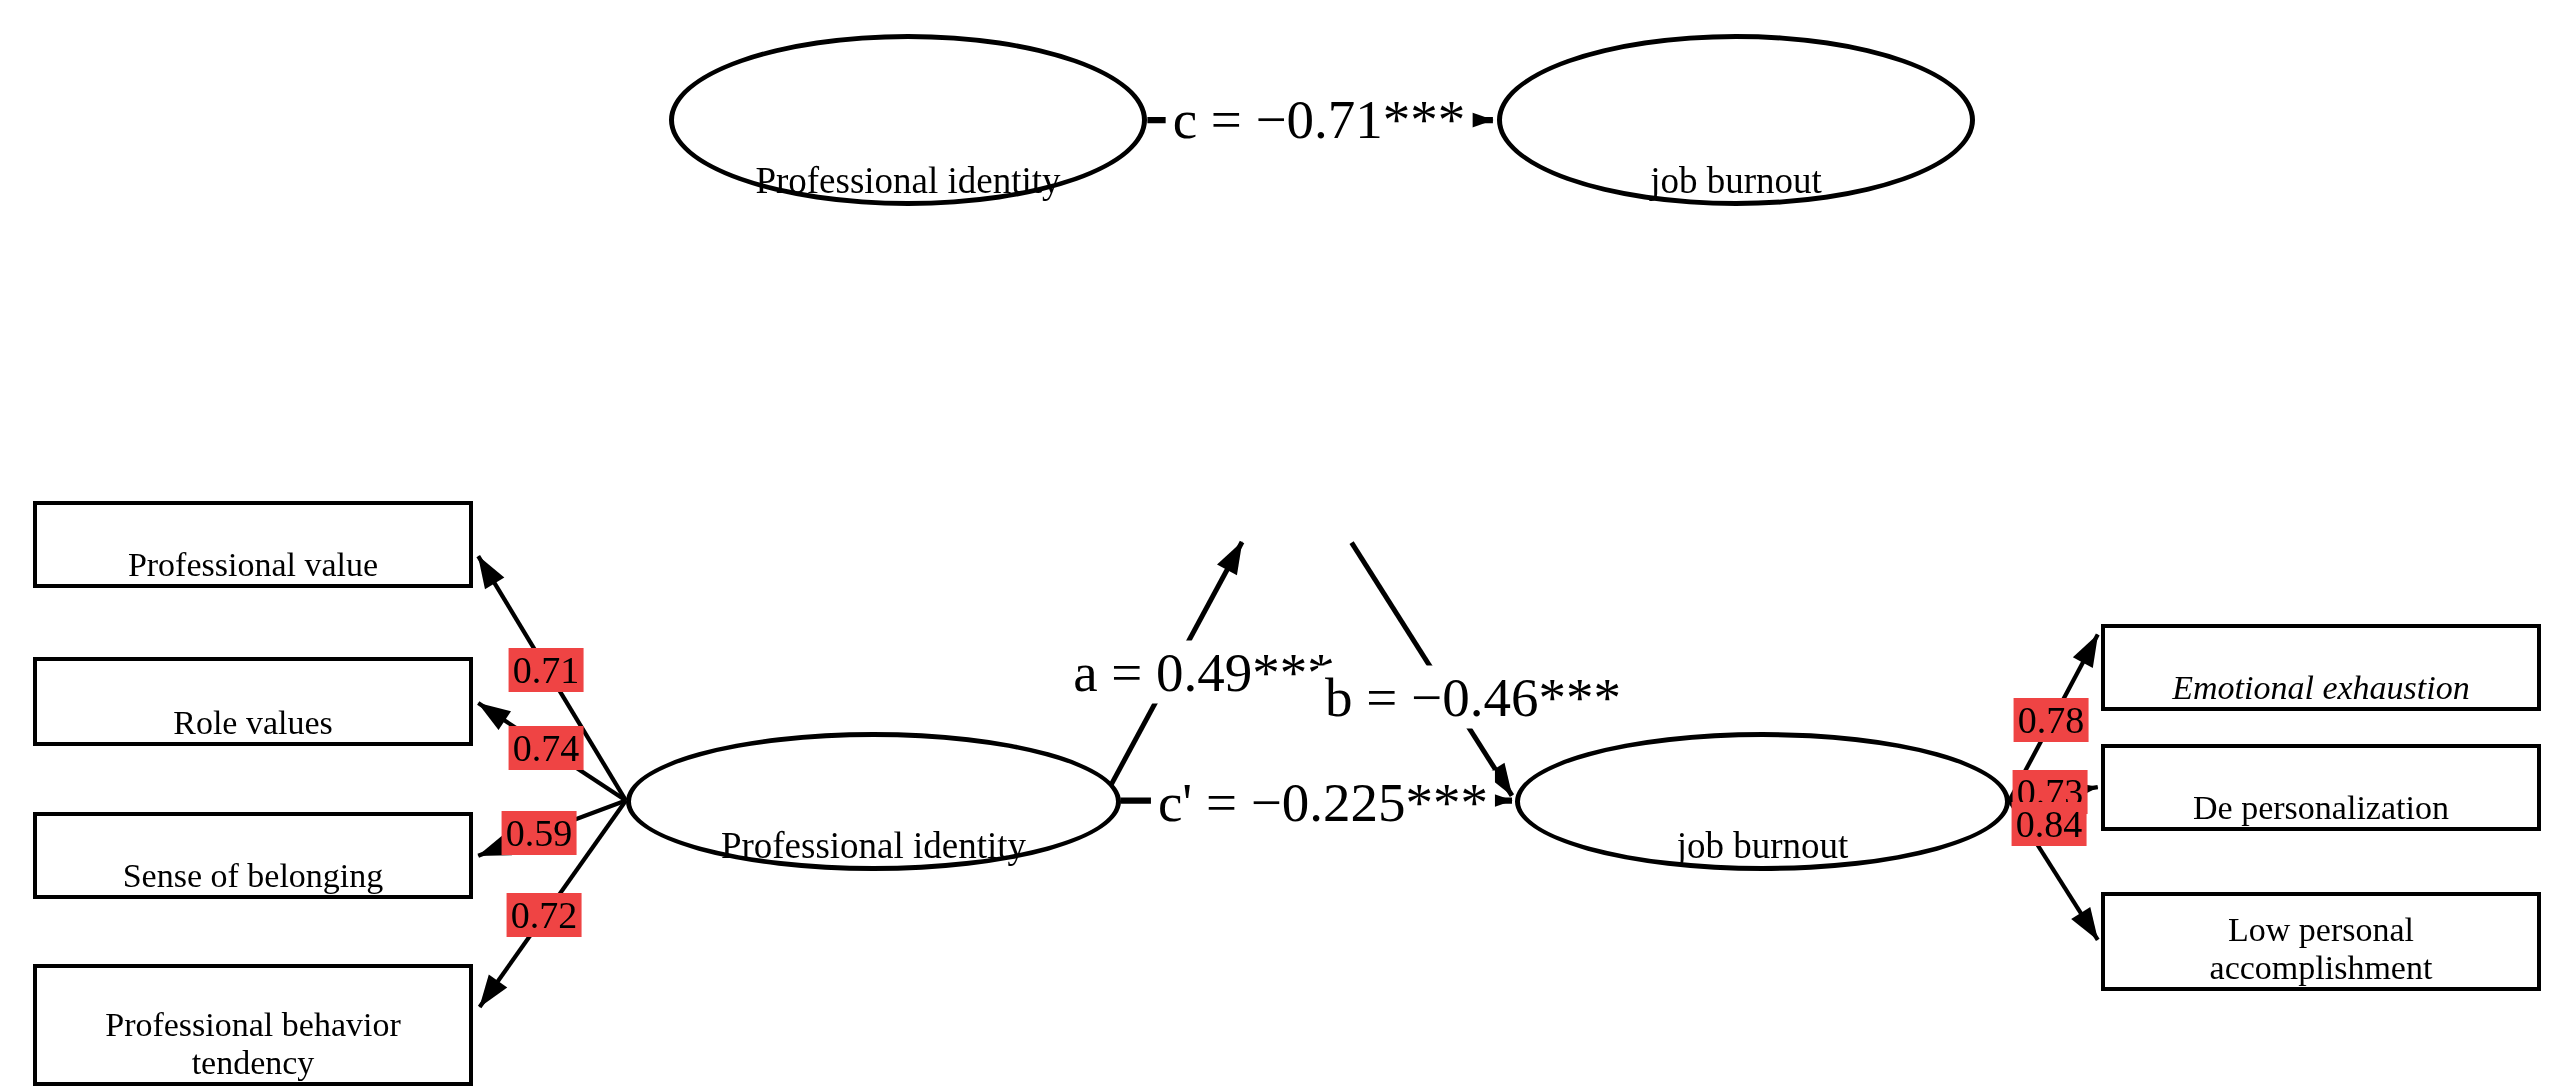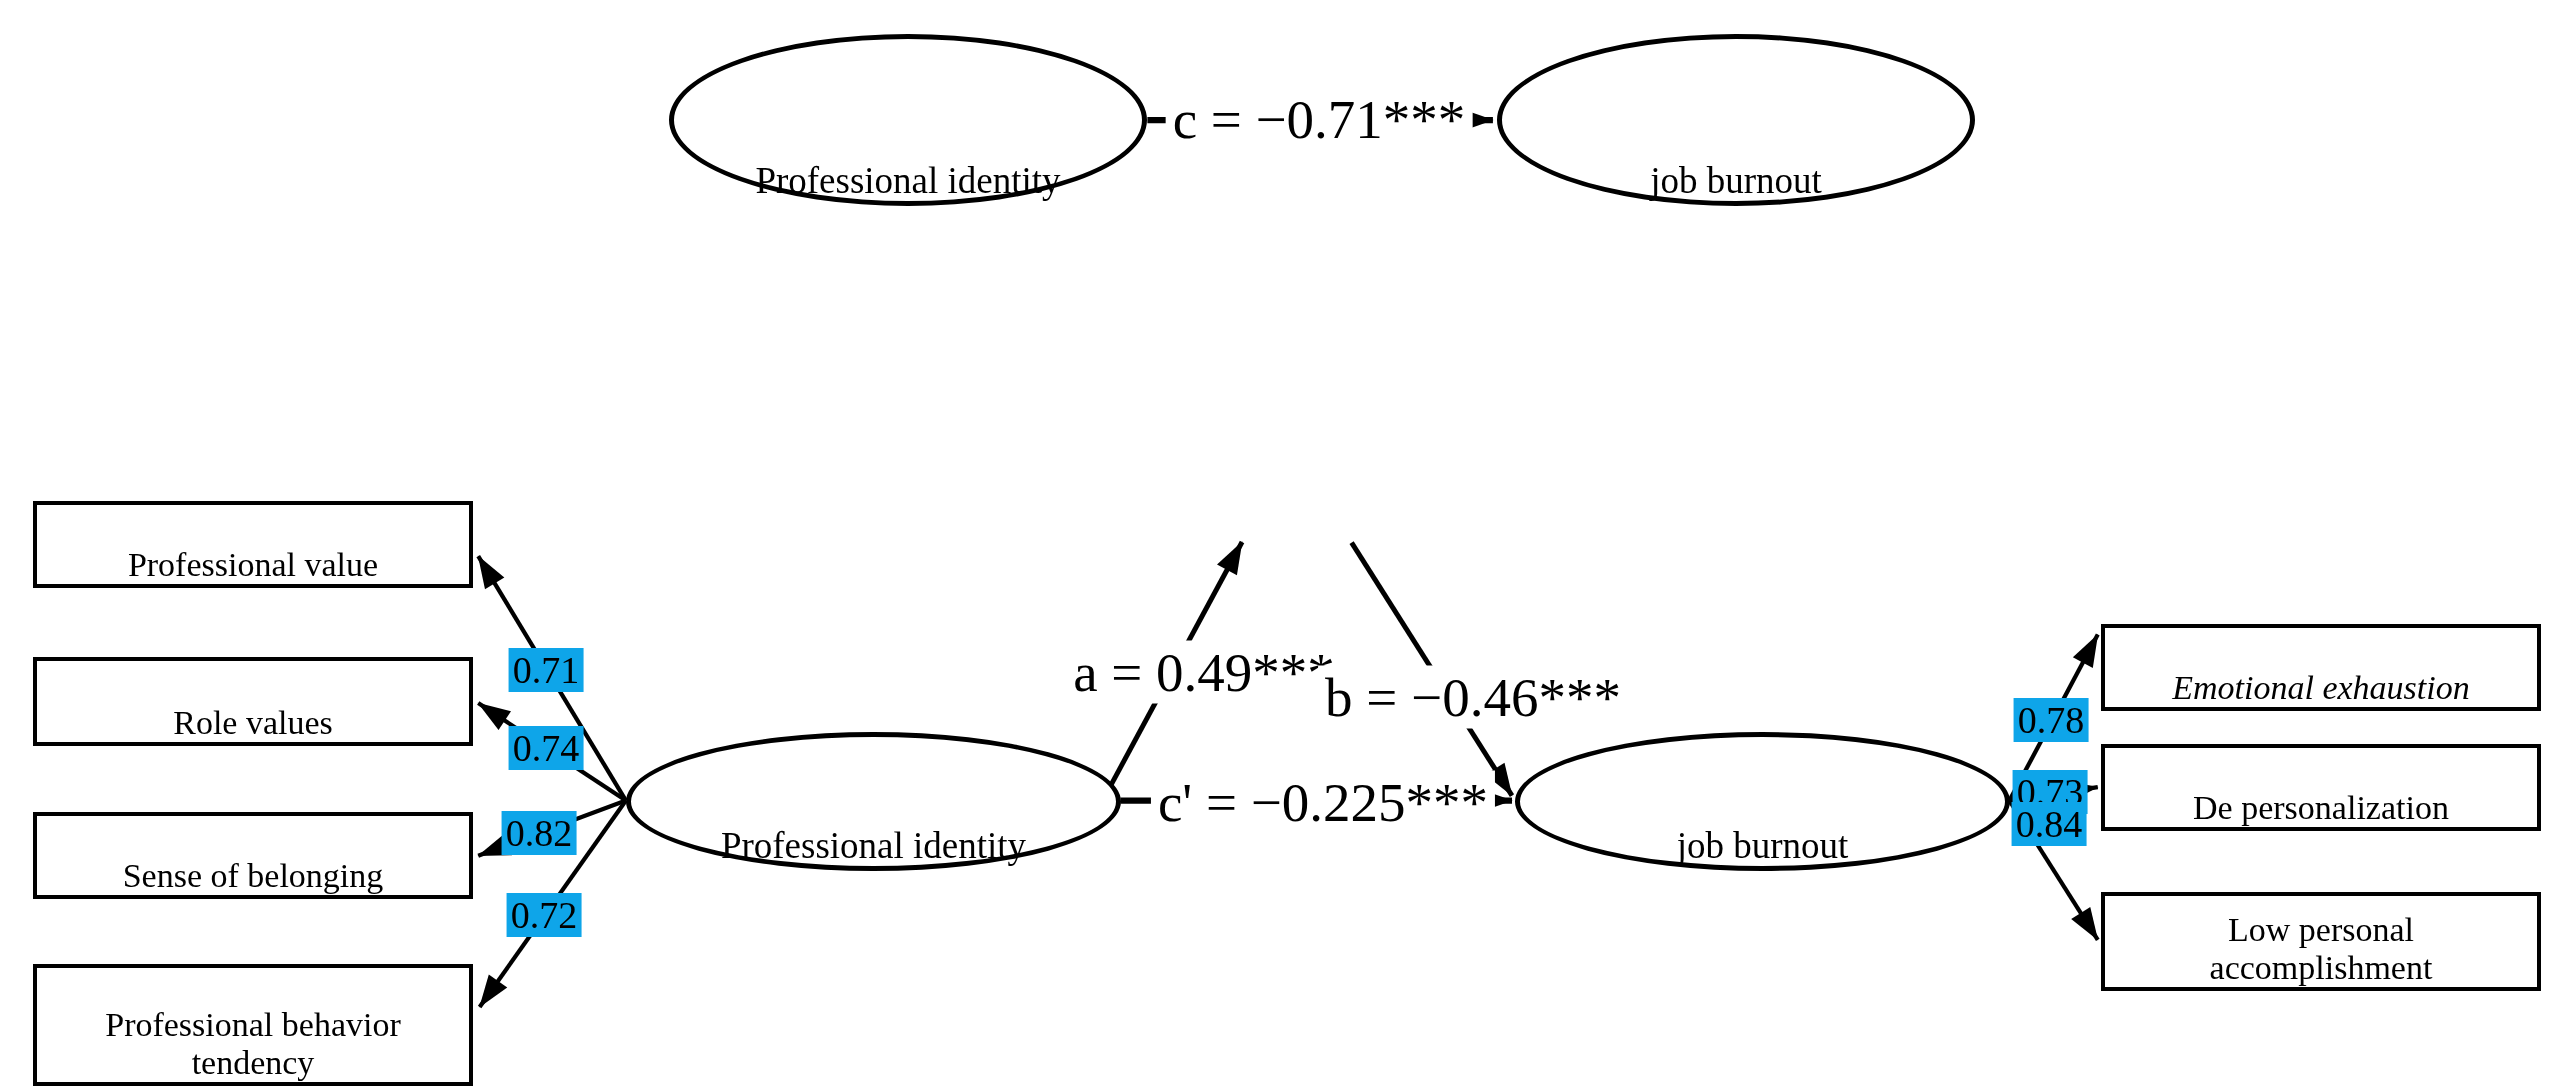--- a/index.html
+++ b/index.html
@@ -47,21 +47,21 @@
     position: absolute;
     transform: translate(-50%, -50%);
     background: #ffffff;
     padding: 0 7px;
     font-size: 55px;
     white-space: nowrap;
   }
   .loading-label {
     position: absolute;
     transform: translate(-50%, -50%);
-    background: #0ea5e9;
+    background: #ef4444;
     padding: 0 4.2px;
     font-size: 38px;
     white-space: nowrap;
   }
 </style>
 </head>
 <body>
 
 <div class="canvas">
 
@@ -129,21 +129,21 @@
   <div class="node rect" style="left:2101px; top:892px; width:440px; height:99px; padding:0 42px;">
     <span>Low personal accomplishment</span>
   </div>
 
   <div class="edge-label" style="left:1204px; top:672px;">a = 0.49***</div>
   <div class="edge-label" style="left:1473px; top:697px;">b = −0.46***</div>
   <div class="edge-label" style="left:1323px; top:802px;text-align:right;">c' = −0.225***</div>
 
   <div class="loading-label" style="left:546px; top:670px;">0.71</div>
   <div class="loading-label" style="left:546px; top:748px;">0.74</div>
-  <div class="loading-label" style="left:539px; top:833px;">0.82</div>
+  <div class="loading-label" style="left:539px; top:833px;">0.59</div>
   <div class="loading-label" style="left:544px; top:915px;">0.72</div>
 
   <div class="loading-label" style="left:2051px; top:720px;">0.78</div>
   <div class="loading-label" style="left:2050px; top:792px;">0.73</div>
   <div class="loading-label" style="left:2049px; top:824px;">0.84</div>
 
 </div>
 
 
 </body></html>

